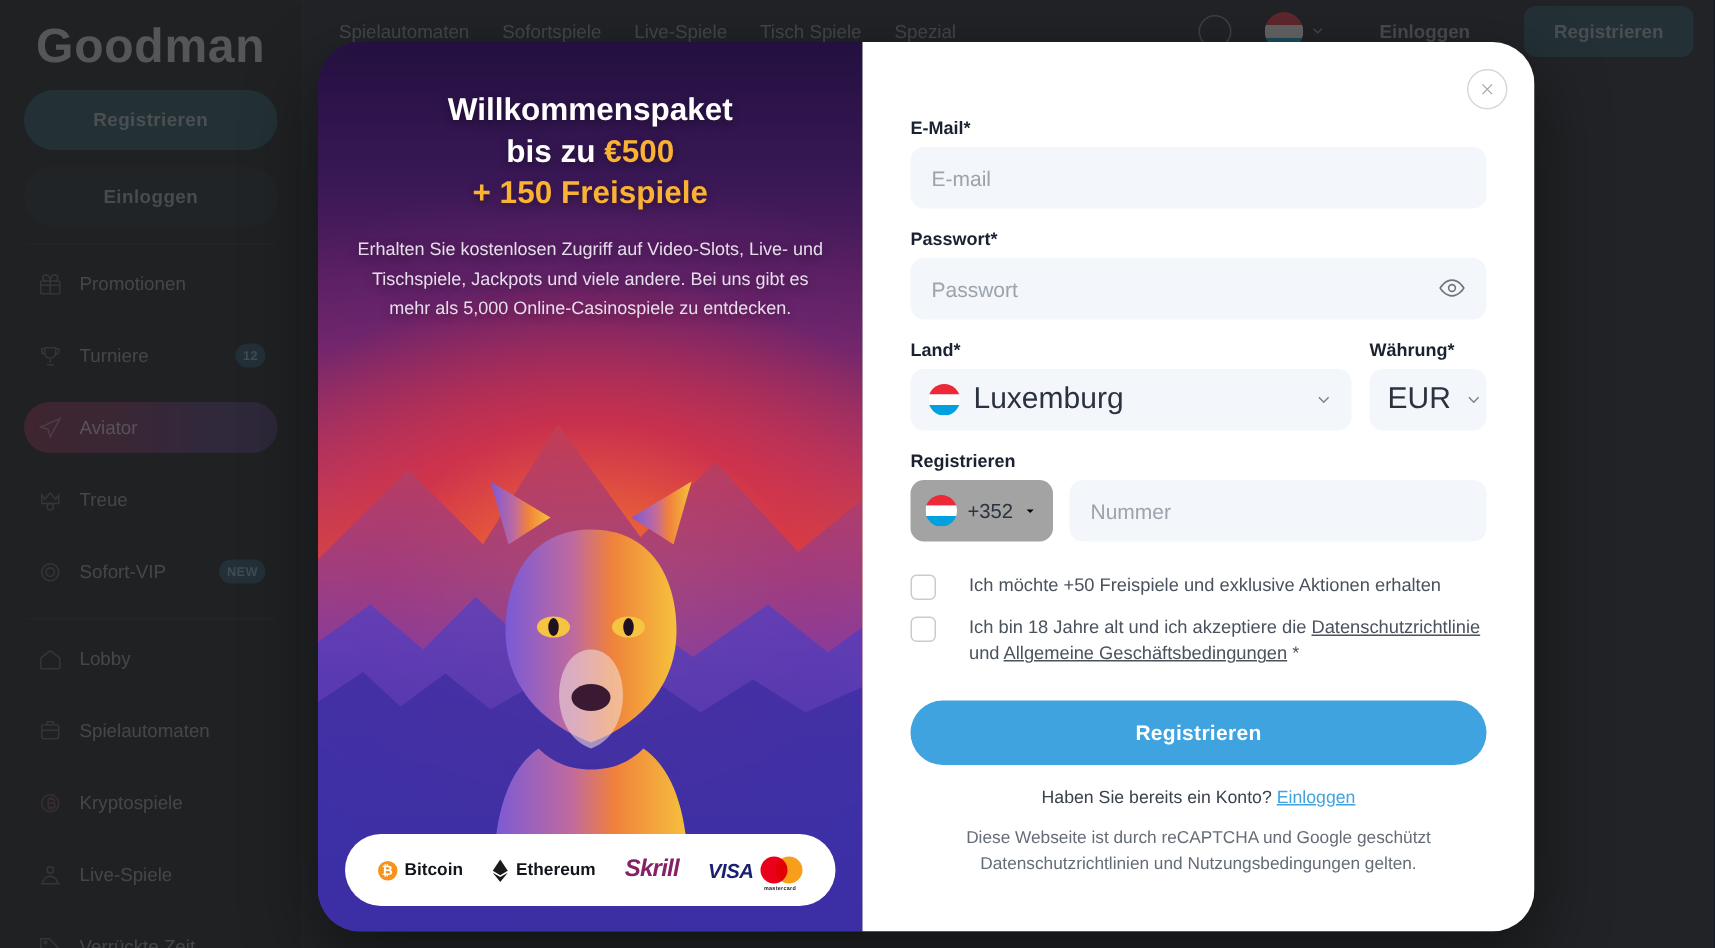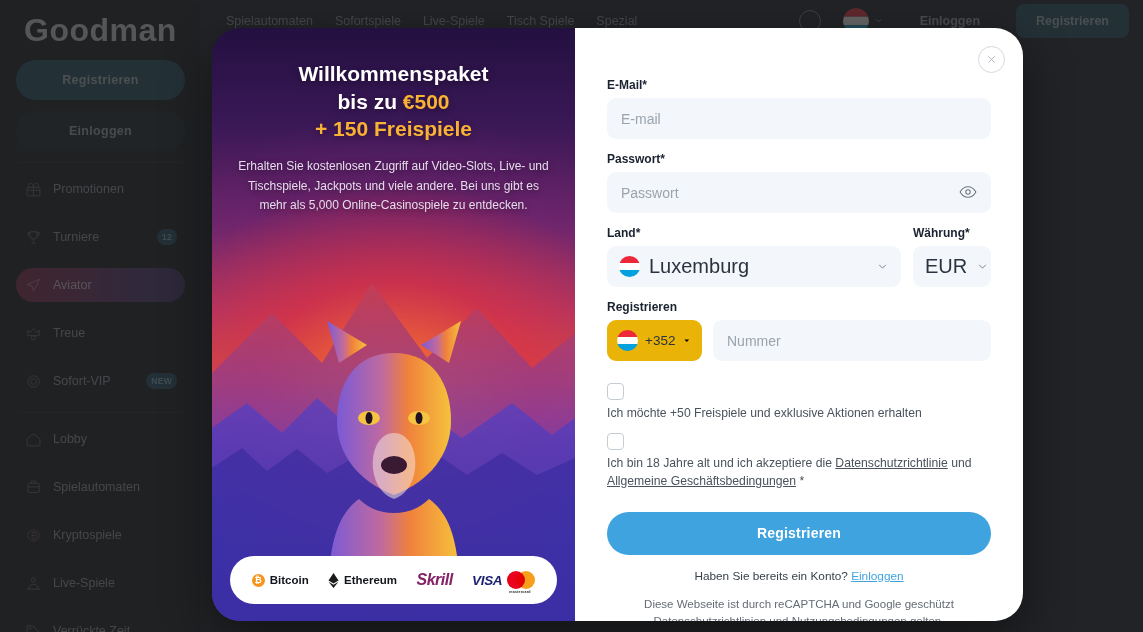--- a/index.html
+++ b/index.html
@@ -195,27 +195,27 @@
     display: flex; align-items: center; gap: 9px;
     padding: 0 12px; cursor: pointer; margin-bottom: 13px;
   }
   .select .val { flex: 1; font-size: 20px; color: #2b3340; white-space: nowrap; }
   .select .chevd { width: 13px; height: 13px; stroke: #7b828c; stroke-width: 1.8; fill: none; flex: none; }
 
   .flag-sm { width: 21px; height: 21px; border-radius: 50%; flex: none; display: block; }
 
   .phone-row { display: flex; gap: 11px; }
   .phone-code {
-    width: 95px; flex: none; height: 41px; background: #eab308; border-radius: 9px;
+    width: 95px; flex: none; height: 41px; background: #a3a3a3; border-radius: 9px;
     display: flex; align-items: center; gap: 7px; padding: 0 10px; cursor: pointer;
   }
   .phone-code .val { font-size: 13.5px; color: #2b3340; }
   .phone-num { flex: 1; }
 
-  .cb-row { display: flex; gap: 5px; margin-top: 8px; margin-bottom: 10px; align-items: flex-start; flex-direction: column; }
+  .cb-row { display: flex; gap: 22px; margin-top: 8px; margin-bottom: 10px; align-items: flex-start; }
   .cb {
     width: 17px; height: 17px; flex: none; margin-top: 1px;
     border: 1.3px solid #c6ccd4; border-radius: 4px; background: #fff; cursor: pointer;
   }
   .cb-txt { font-size: 12.2px; line-height: 1.42; color: #4a525d; }
   .cb-txt a { color: #4a525d; text-decoration: underline; cursor: pointer; }
 
   .submit {
     width: 100%; height: 43px; margin-top: 12px;
     background: #3fa3e0; color: #fff; border: none; border-radius: 22px;

